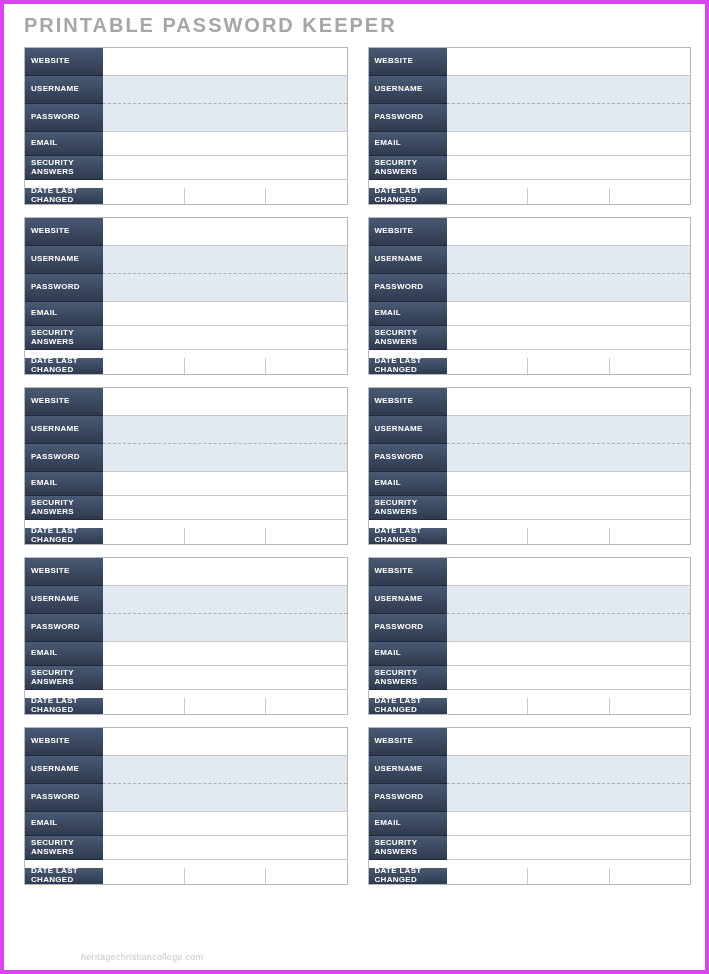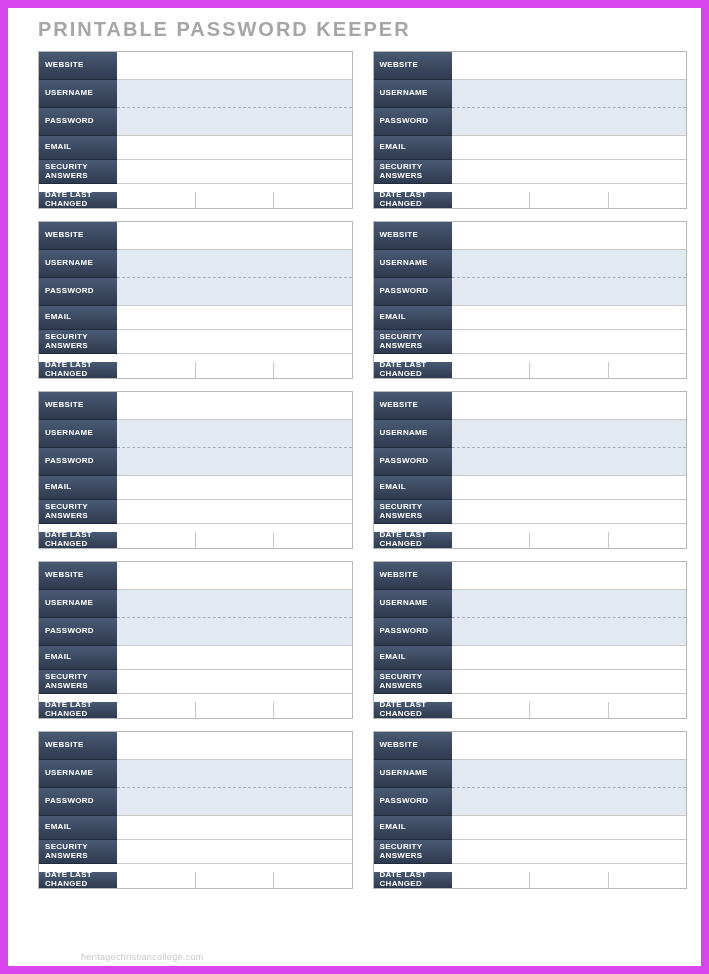--- a/index.html
+++ b/index.html
@@ -5,22 +5,22 @@
   * { box-sizing: border-box; margin: 0; padding: 0; }
   body {
     font-family: Arial, Helvetica, sans-serif;
     background: #fff;
     width: 709px;
     height: 974px;
   }
   .page {
     width: 709px;
     height: 974px;
-    border: 8px solid #d946ef;
-    padding: 10px 14px 8px 30px;
+    border: 4px solid #d946ef;
+    padding: 10px 14px 8px 20px;
   }
   .title {
     font-size: 20px;
     font-weight: 700;
     letter-spacing: 2px;
     color: #a6a6a6;
     margin-bottom: 10px;
   }
   .grid {
     display: grid;

